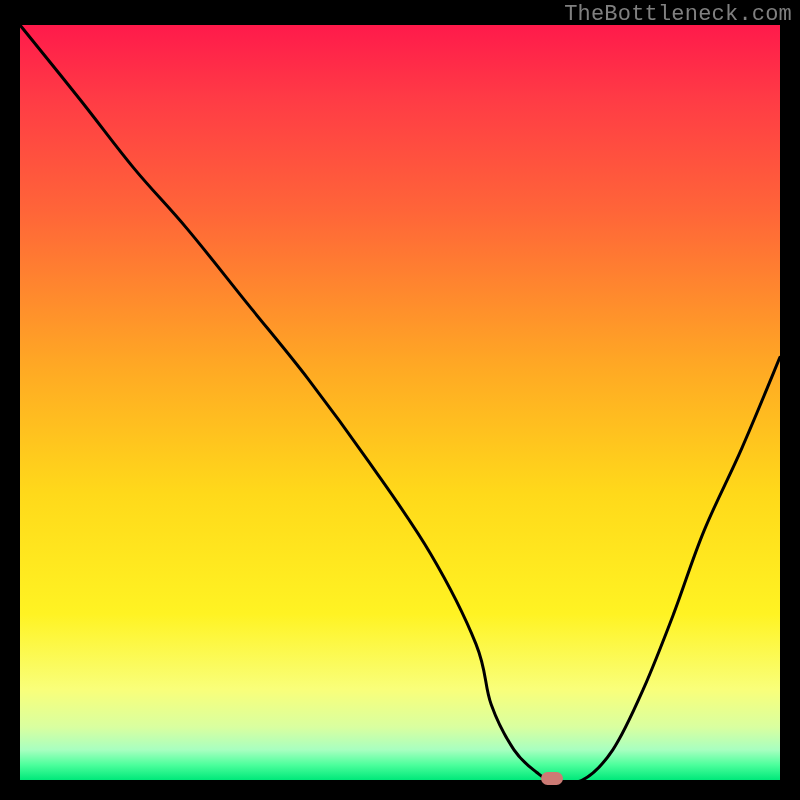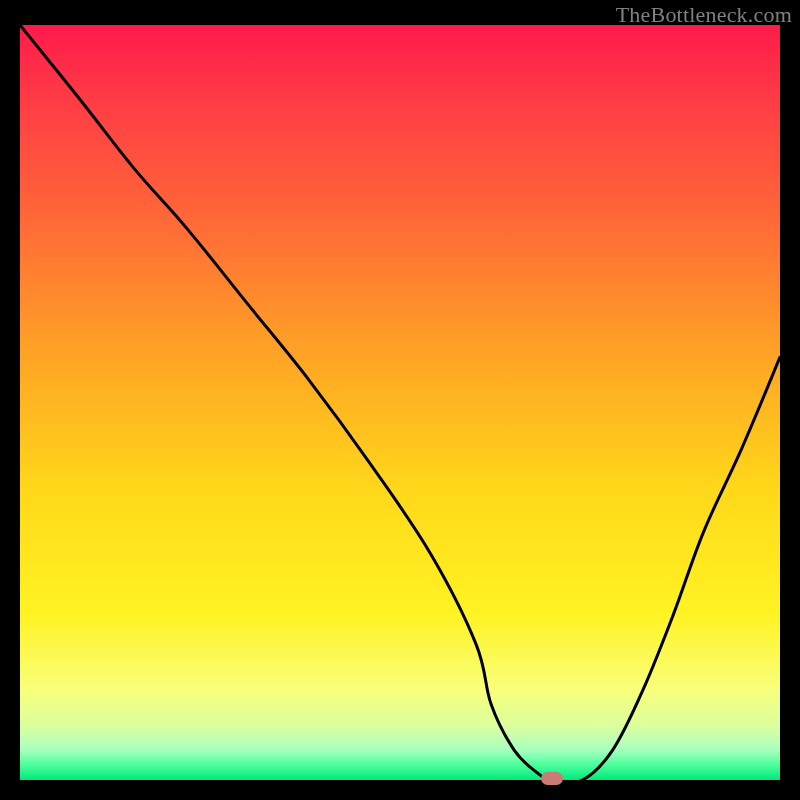--- a/index.html
+++ b/index.html
@@ -37,21 +37,21 @@
       #a8ffc0 96%,
       #4cff9c 98%,
       #00e87a 100%
     );
   }
   .watermark {
     position: absolute;
     top: 2px;
     right: 8px;
     color: #808080;
-    font-family: Liberation Serif, serif;
+    font-family: Liberation Mono, monospace;
     font-size: 22px;
     letter-spacing: 0.2px;
   }
   svg.curve {
     position: absolute;
     left: 0;
     top: 0;
     width: 760px;
     height: 755px;
   }

